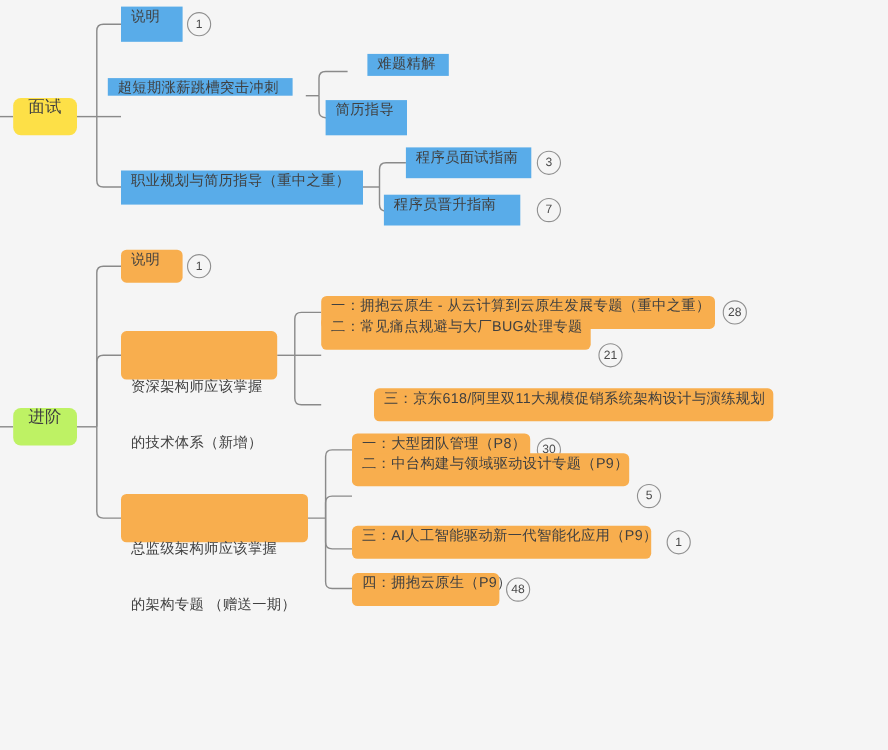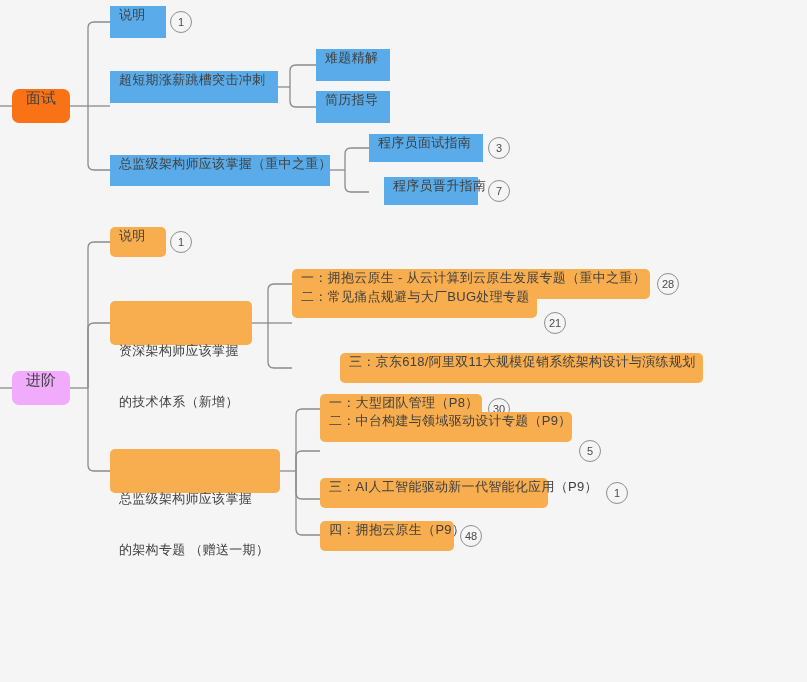--- a/index.html
+++ b/index.html
@@ -40,22 +40,22 @@
     letter-spacing: 0.3px;
     white-space: pre;
     padding: 0 9px;
   }
   .node.root {
     border-radius: 7px;
     justify-content: center;
     font-size: 15px;
     padding: 0;
   }
-  .node.green  { background: #f97316; }
-  .node.cyan   { background: #f0abfc; }
+  .node.green  { background: #fde047; }
+  .node.cyan   { background: #bef264; }
   .node.blue   { background: #59ace9; border-radius: 0; }
   .node.orange { background: #f8ae4e; border-radius: 5px; }
   .node.two-line {
     display: block;
     padding-top: 7px;
   }
   .node.two-line .ln {
     display: block;
     white-space: pre;
   }
@@ -121,44 +121,44 @@
     <span>面试</span>
   </div>
 
   <div class="node blue" style="left:110px; top:6px; width:56px; height:32px;">
     <span>说明</span>
   </div>
   <div class="badge" style="left:170px; top:11px;">
     <span>1</span>
   </div>
 
-  <div class="node blue" style="left:110px; top:71px; width:168px; height:32px;">
+  <div class="node blue" style="left:98px; top:71px; width:168px; height:16px;">
     <span>超短期涨薪跳槽突击冲刺</span>
   </div>
 
-  <div class="node blue" style="left:316px; top:49px; width:74px; height:32px;">
+  <div class="node blue" style="left:334px; top:49px; width:74px; height:20px;">
     <span>难题精解</span>
   </div>
 
-  <div class="node blue" style="left:316px; top:91px; width:74px; height:32px;">
+  <div class="node blue" style="left:296px; top:91px; width:74px; height:32px;">
     <span>简历指导</span>
   </div>
 
   <div class="node blue" style="left:110px; top:155px; width:220px; height:31px;">
-    <span>总监级架构师应该掌握（重中之重）</span>
+    <span>职业规划与简历指导（重中之重）</span>
   </div>
 
   <div class="node blue" style="left:369px; top:134px; width:114px; height:28px;">
     <span>程序员面试指南</span>
   </div>
   <div class="badge" style="left:488px; top:137px;">
     <span>3</span>
   </div>
 
-  <div class="node blue" style="left:384px; top:177px; width:94px; height:28px;">
+  <div class="node blue" style="left:349px; top:177px; width:124px; height:28px;">
     <span>程序员晋升指南</span>
   </div>
   <div class="badge" style="left:488px; top:180px;">
     <span>7</span>
   </div>
 
   <div class="node root cyan" style="left:12px; top:371px; width:58px; height:34px;">
     <span>进阶</span>
   </div>
 
@@ -204,21 +204,21 @@
     <span>30</span>
   </div>
 
   <div class="node orange" style="left:320px; top:412px; width:252px; height:30px;">
     <span>二：中台构建与领域驱动设计专题（P9）</span>
   </div>
   <div class="badge" style="left:579px; top:440px;">
     <span>5</span>
   </div>
 
-  <div class="node orange" style="left:320px; top:478px; width:228px; height:30px;">
+  <div class="node orange" style="left:320px; top:478px; width:272px; height:30px;">
     <span>三：AI人工智能驱动新一代智能化应用（P9）</span>
   </div>
   <div class="badge" style="left:606px; top:482px;">
     <span>1</span>
   </div>
 
   <div class="node orange" style="left:320px; top:521px; width:134px; height:30px;">
     <span>四：拥抱云原生（P9）</span>
   </div>
   <div class="badge" style="left:460px; top:525px;">

